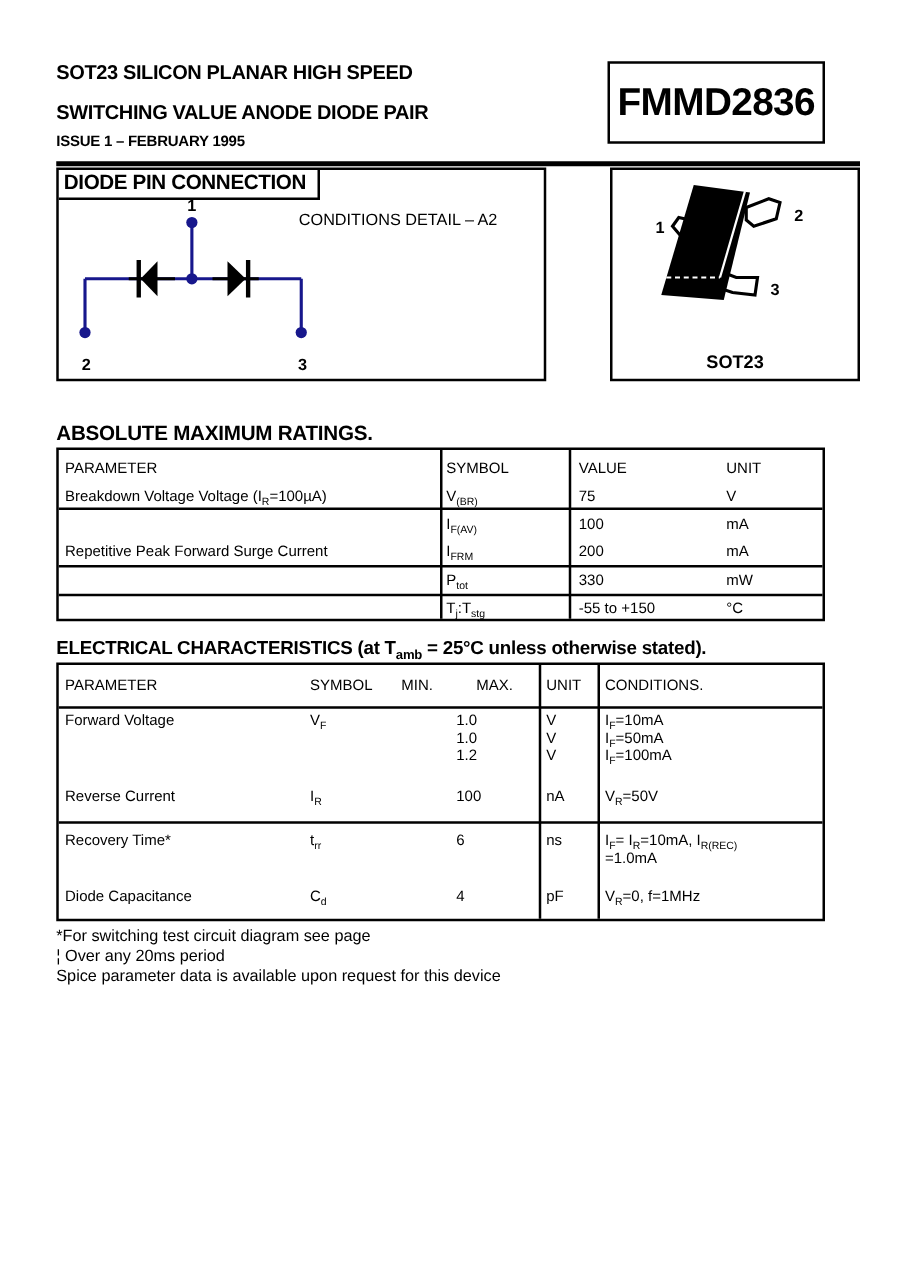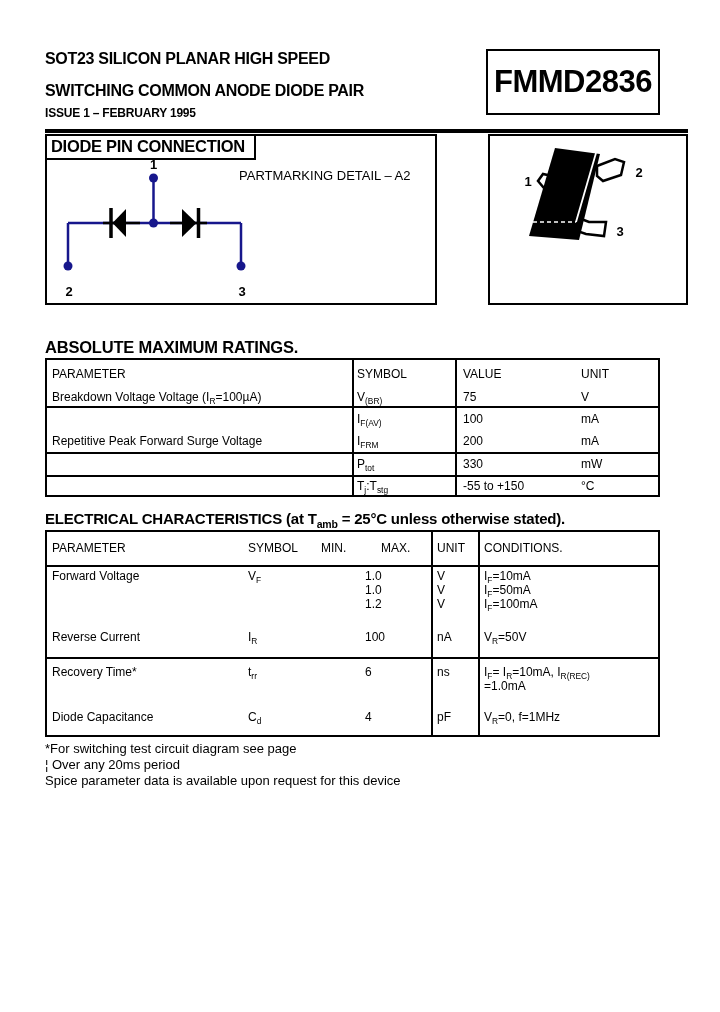--- a/index.html
+++ b/index.html
@@ -31,21 +31,21 @@
   .fn{position:absolute;left:45px;font-size:13px;white-space:nowrap}
   sub{font-size:70%;line-height:0}
   svg text{font-family:"Liberation Sans",sans-serif;font-weight:bold;font-size:13px;fill:#000}
 </style>
 </head>
 <body>
 
 <div class="page">
 
   <div class="title" style="top:50px">SOT23 SILICON PLANAR HIGH SPEED</div>
-  <div class="title" style="top:82px">SWITCHING COMMON ANODE DIODE PAIR</div>
+  <div class="title" style="top:82px">SWITCHING VALUE ANODE DIODE PAIR</div>
   <div class="issue">ISSUE 1 – FEBRUARY 1995</div>
   <div class="part-box">
     <span class="part-num">FMMD2836</span>
   </div>
   <div class="rule"></div>
 
   <div class="panel pin-panel">
     <svg class="abs" style="left:0;top:0" width="388" height="167" viewBox="0 0 388 167">
 
       <line x1="106.5" y1="42" x2="106.5" y2="87" stroke-width="2.5" stroke="#17178c"></line>
@@ -65,38 +65,39 @@
       <circle cx="106.5" cy="42" r="4.5" fill="#17178c"></circle>
       <circle cx="106.5" cy="87" r="4.5" fill="#17178c"></circle>
       <circle cx="21" cy="130" r="4.5" fill="#17178c"></circle>
       <circle cx="194" cy="130" r="4.5" fill="#17178c"></circle>
 
       <text x="106.5" y="33" text-anchor="middle">1</text>
       <text x="22" y="160" text-anchor="middle">2</text>
       <text x="195" y="160" text-anchor="middle">3</text>
     </svg>
     <div class="pin-title">DIODE PIN CONNECTION</div>
-    <div class="partmark">PARTMARKING DETAIL – A2</div>
+    <div class="partmark">CONDITIONS DETAIL – A2</div>
   </div>
 
   <div class="panel sot-panel">
     <svg class="abs" style="left:0;top:0" width="196" height="167" viewBox="0 0 196 167">
 
       <polygon points="62,40 53,38 48,45 54,52 62,50" fill="#fff" stroke="#000" stroke-width="2.5"></polygon>
       <polygon points="107,30 125,23 134,26 131,39 113,45 107,40" fill="#fff" stroke="#000" stroke-width="2.5"></polygon>
       <polygon points="86,81 99,86 116,86 114,100 96,98 84,94" fill="#fff" stroke="#000" stroke-width="2.5"></polygon>
 
       <polygon points="65,12 110,18 89,104 39,100" fill="#000"></polygon>
       <line x1="106" y1="17" x2="86" y2="86" stroke="#fff" stroke-width="1.8"></line>
       <line x1="43" y1="86" x2="86" y2="86" stroke="#fff" stroke-width="1.5" stroke-dasharray="4,3"></line>
 
       <text x="38" y="50" text-anchor="middle">1</text>
       <text x="149" y="41" text-anchor="middle">2</text>
       <text x="130" y="100" text-anchor="middle">3</text>
     </svg>
+    <div class="sot-label">SOT23</div>
   </div>
 
   <div class="h1" style="top:338px">ABSOLUTE MAXIMUM RATINGS.</div>
 
   <div class="tbl t1">
     <div class="vline" style="left:305px"></div>
     <div class="vline" style="left:408px"></div>
     <div class="hline" style="top:46px"></div>
     <div class="hline" style="top:92px"></div>
     <div class="hline" style="top:115px"></div>
@@ -108,21 +109,21 @@
 
     <span class="cell" style="top:30px;left:5px">Breakdown Voltage Voltage (I<sub>R</sub>=100µA)</span>
     <span class="cell" style="top:30px;left:310px">V<sub>(BR)</sub></span>
     <span class="cell ctr" style="top:30px;left:416px;width:100px">75</span>
     <span class="cell ctr" style="top:30px;left:534px;width:60px">V</span>
 
     <span class="cell" style="top:52px;left:310px">I<sub>F(AV)</sub></span>
     <span class="cell ctr" style="top:52px;left:416px;width:100px">100</span>
     <span class="cell ctr" style="top:52px;left:534px;width:60px">mA</span>
 
-    <span class="cell" style="top:74px;left:5px">Repetitive Peak Forward Surge Voltage</span>
+    <span class="cell" style="top:74px;left:5px">Repetitive Peak Forward Surge Current</span>
     <span class="cell" style="top:74px;left:310px">I<sub>FRM</sub></span>
     <span class="cell ctr" style="top:74px;left:416px;width:100px">200</span>
     <span class="cell ctr" style="top:74px;left:534px;width:60px">mA</span>
 
     <span class="cell" style="top:97px;left:310px">P<sub>tot</sub></span>
     <span class="cell ctr" style="top:97px;left:416px;width:100px">330</span>
     <span class="cell ctr" style="top:97px;left:534px;width:60px">mW</span>
 
     <span class="cell" style="top:119px;left:310px">T<sub>j</sub>:T<sub>stg</sub></span>
     <span class="cell ctr" style="top:119px;left:416px;width:100px">-55 to +150</span>

